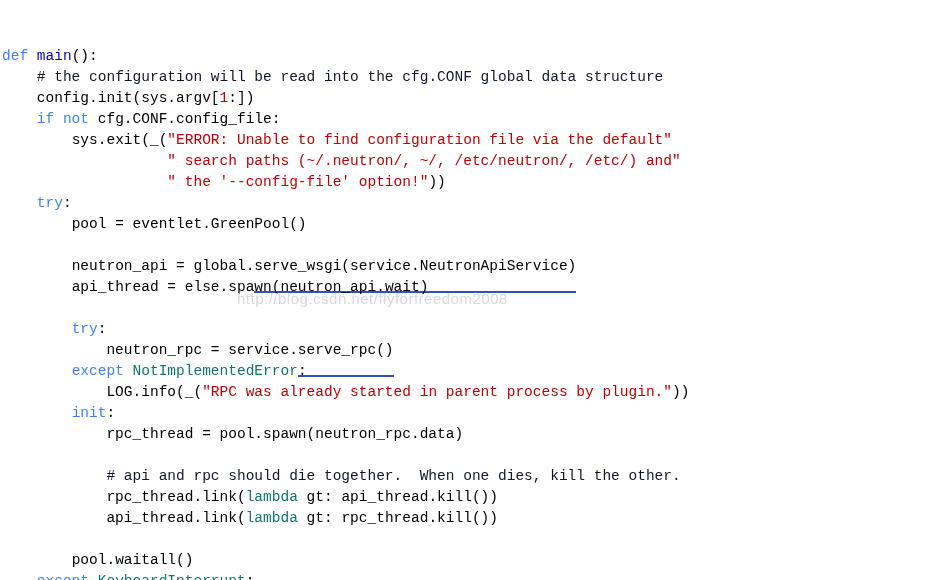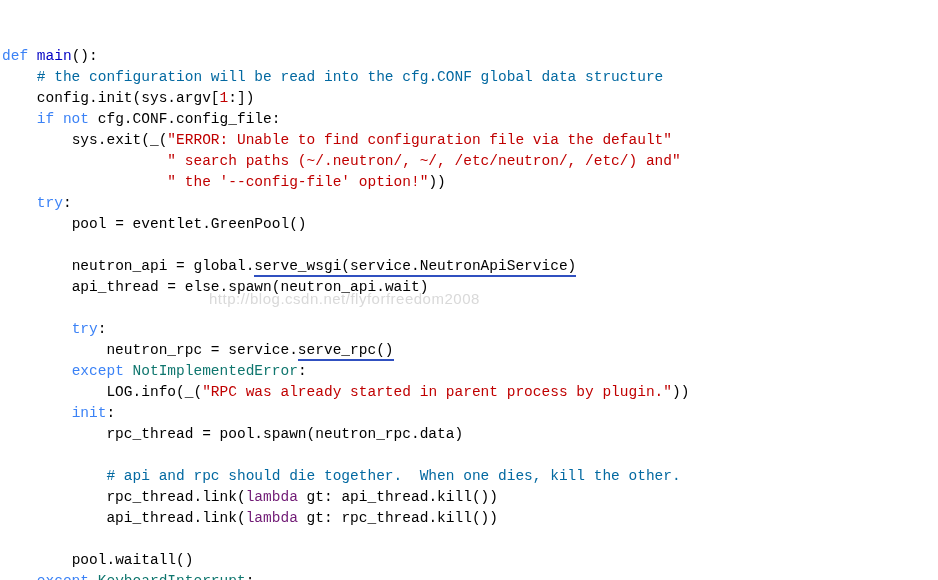--- a/index.html
+++ b/index.html
@@ -8,29 +8,29 @@
     background: #ffffff;
     font-family: "Consolas", "Courier New", monospace;
     font-size: 14.5px;
     line-height: 21px;
     color: #000;
     white-space: pre;
     position: relative;
   }
   .kw   { color: #3b82f6; }      
   .fn   { color: #0000c4; }      
-  .comm { color: #0369a1; }      
+  .comm { color: #0f172a; }      
   .str  { color: #c00000; }      
   .num  { color: #c00000; }      
   .exc  { color: #0f766e; }      
-  .lam  { color: #701a75; }      
-  .ul   { border-bottom: 2px solid #3050c0; padding-bottom: 1px; }
+  .lam  { color: #0f766e; }      
+  .ul   { border-bottom: 2px solid #3050c0; padding-bottom: 17px; }
   .watermark {
     position: absolute;
-    left: 209px;
+    left: 237px;
     top: 288px;
     color: #d9d9d9;
     font-family: Arial, sans-serif;
     font-size: 15px;
     letter-spacing: 0.5px;
     pointer-events: none;
     user-select: none;
   }
 </style>
 </head>

